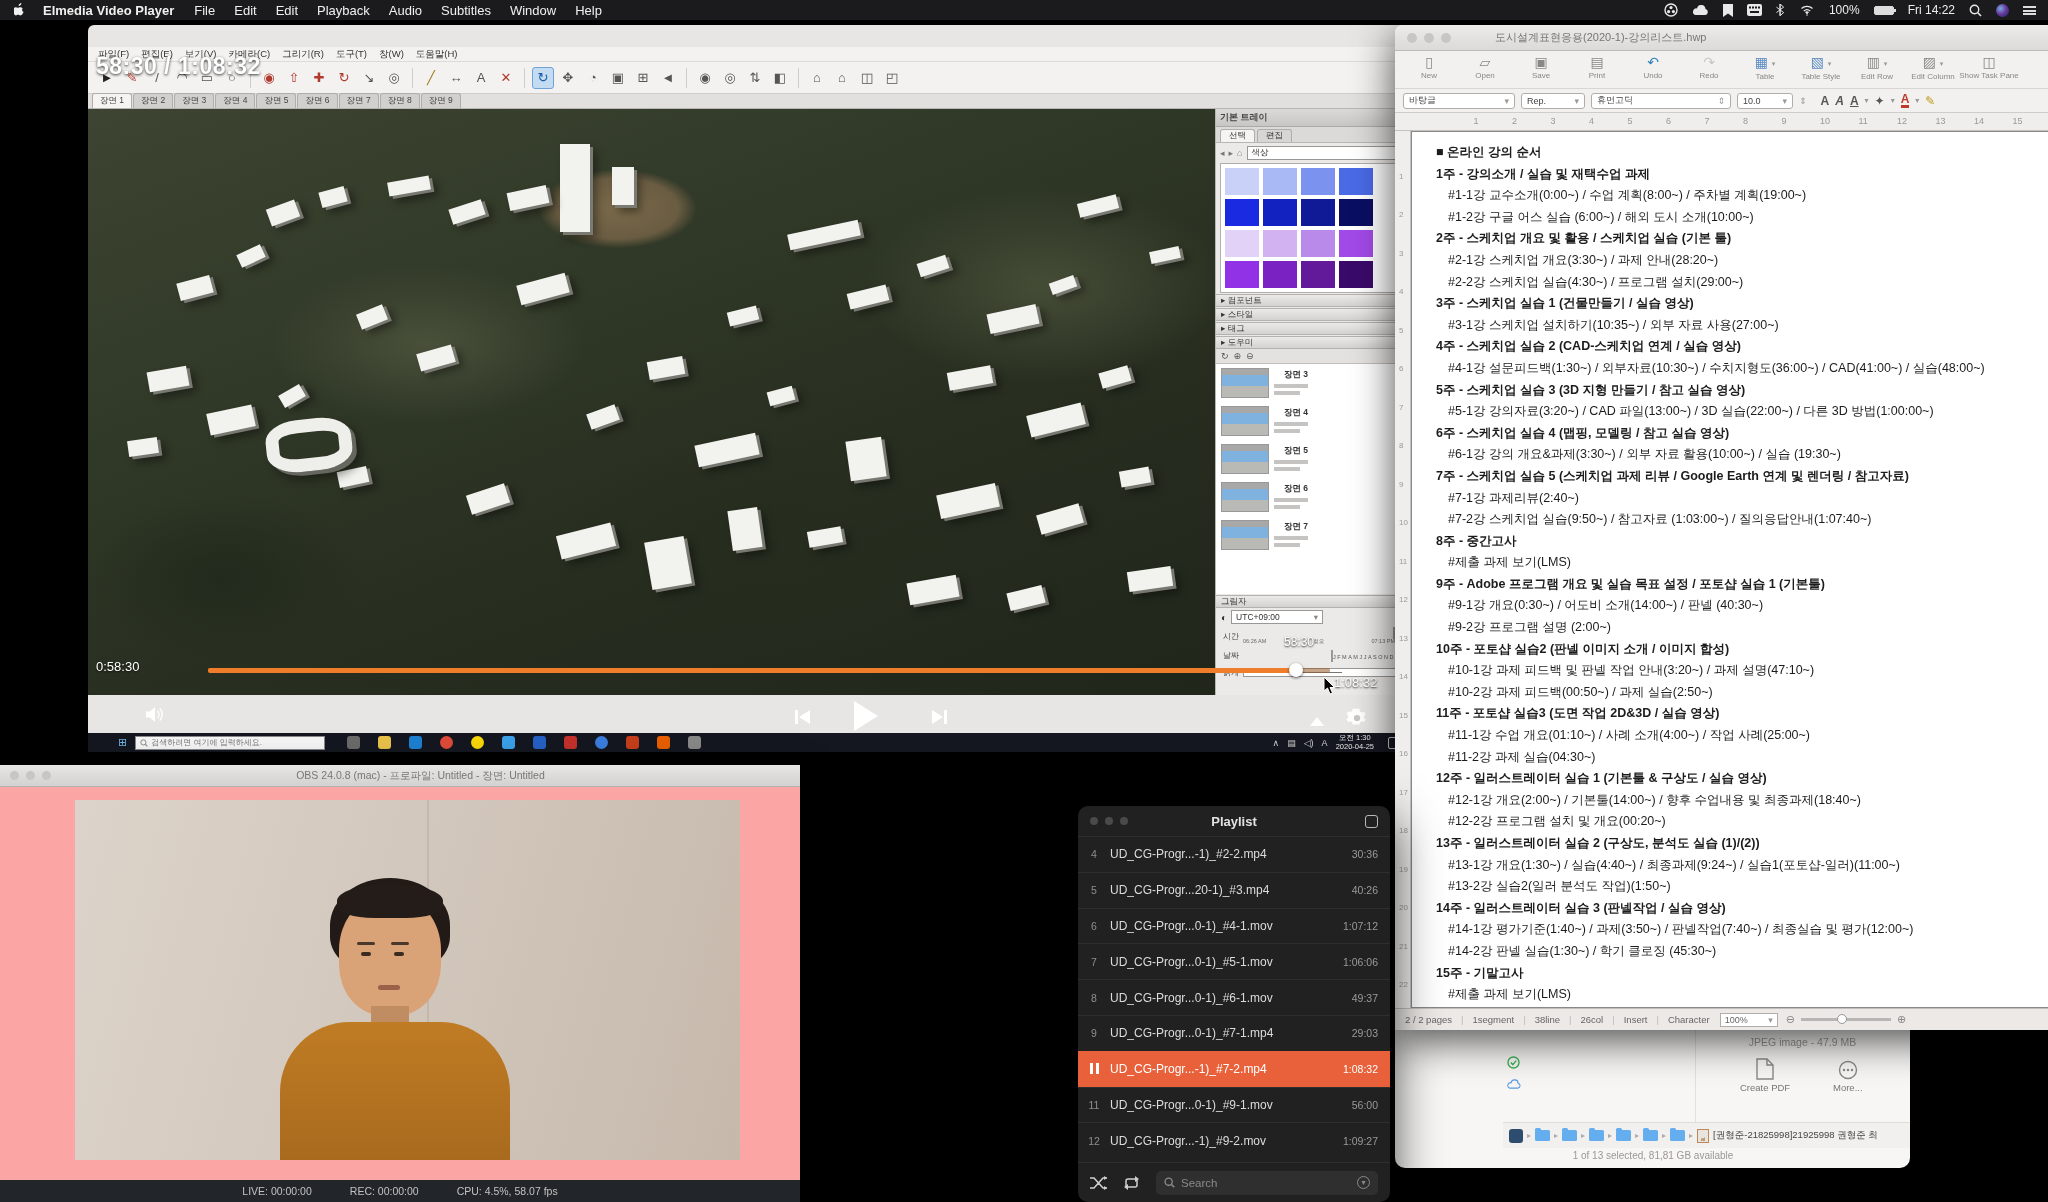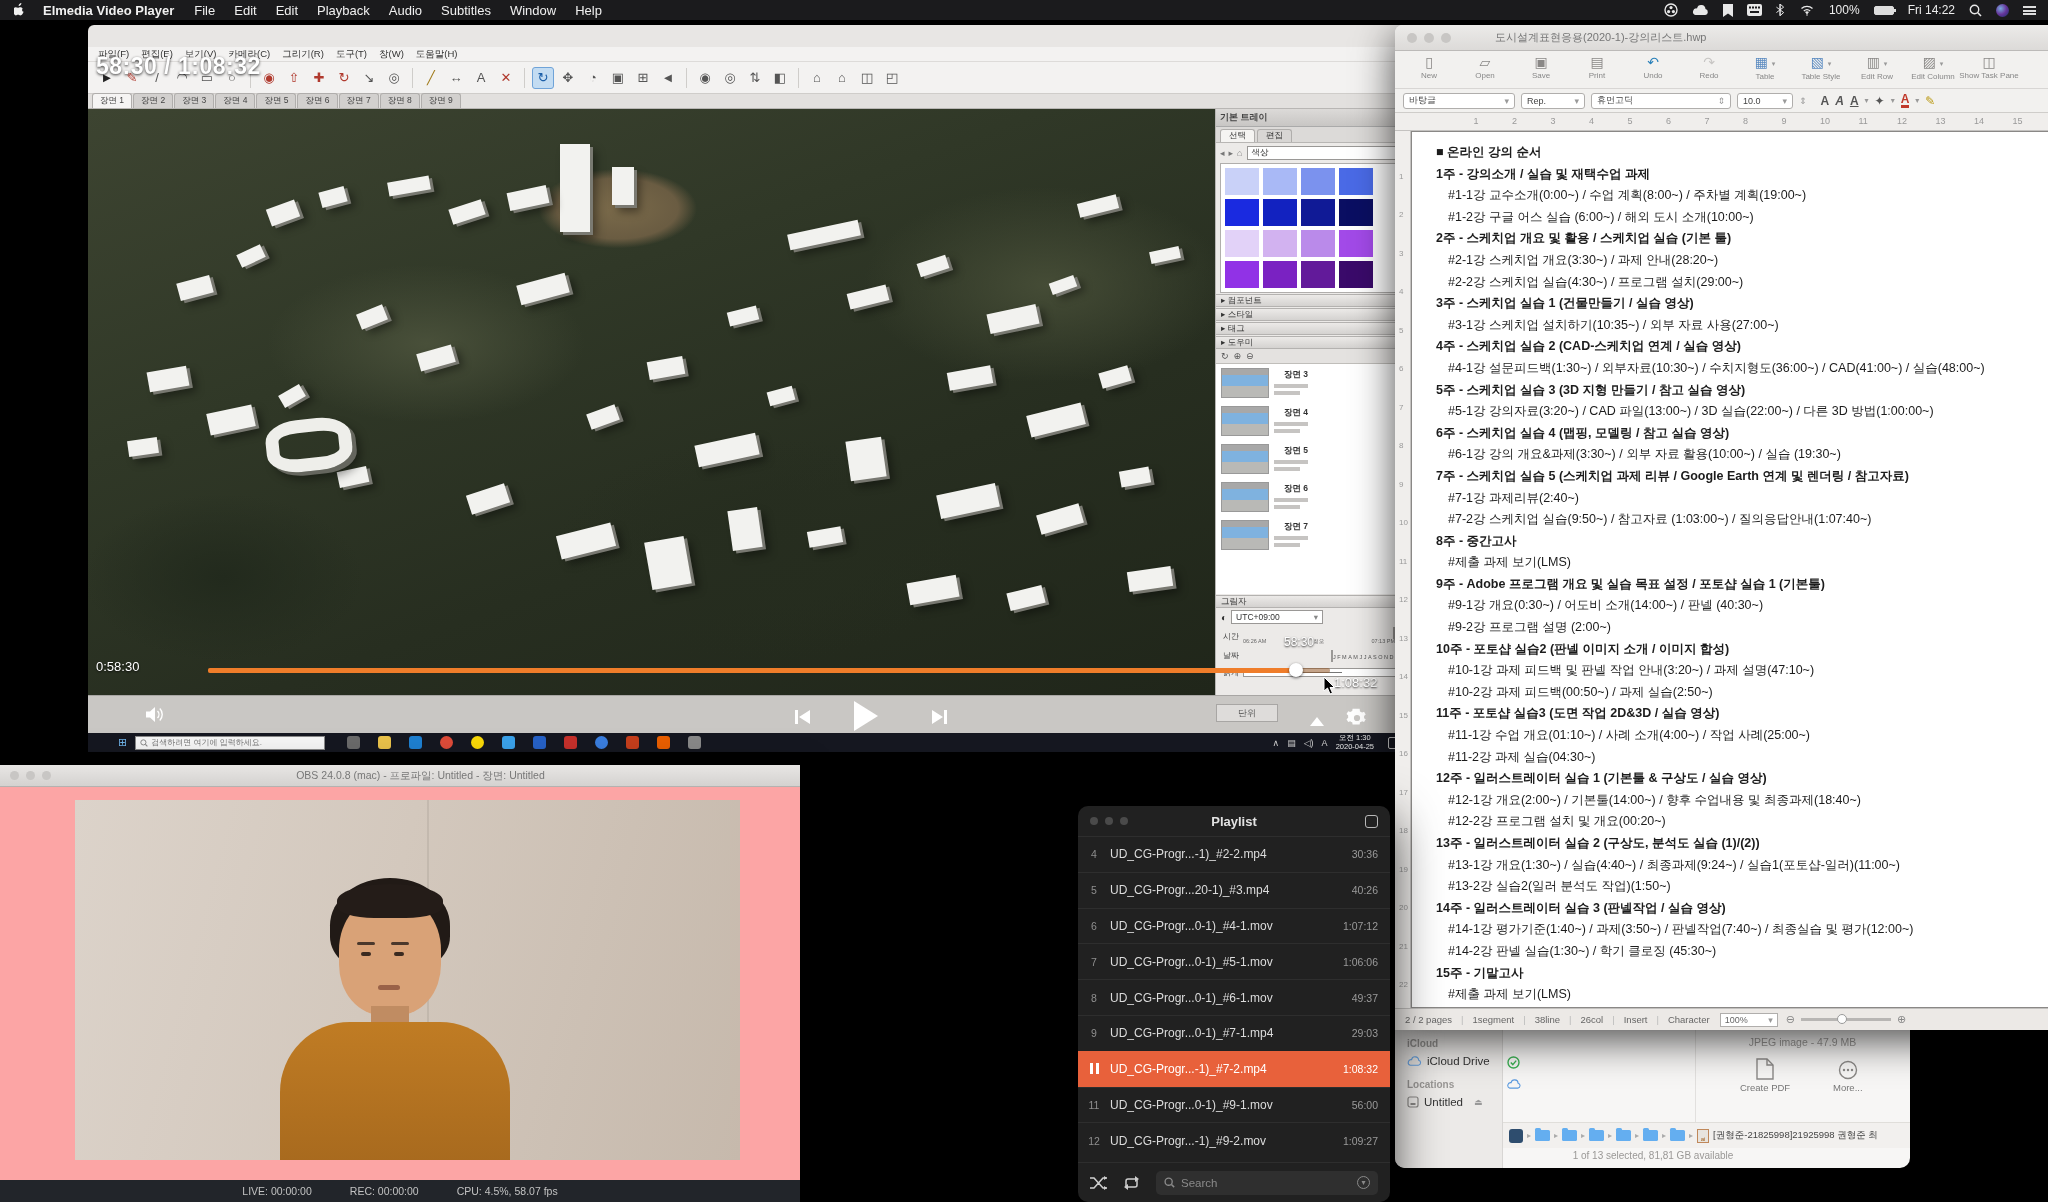--- a/index.html
+++ b/index.html
@@ -589,23 +589,20 @@
       <span class="sh-label">밝게</span>
       <span class="sh-slider">
           <span class="sh-gray"></span>
         </span>
       <span class="sh-box" style="width:34px">
           <span>40</span>
         </span>
     </div>
   </div>
 
-  <div id="su-status">
-    <div id="su-units">단위</div>
-  </div>
   <div id="win-taskbar">
     <span id="tb-start">⊞</span>
     <span id="tb-search">
       <svg width="8" height="8" viewBox="0 0 13 13">
           <circle cx="5.5" cy="5.5" r="4.2" fill="none" stroke="#888" stroke-width="1.6"></circle>
           <path stroke="#888" stroke-width="1.8" d="M8.8 8.8 12 12"></path>
         </svg>
       <span>검색하려면 여기에 입력하세요.</span>
     </span>
     <span id="tb-icons">
@@ -864,38 +861,20 @@
       </span>
     <span style="color:#888;font-size:11px;margin-left:8px">⊖</span>
     <span class="zoom-slider">
         <i></i>
       </span>
     <span style="color:#888;font-size:11px">⊕</span>
   </div>
 </div>
 
 <div id="finder">
-  <div id="fd-sidebar">
-    <div class="fd-header">iCloud</div>
-    <div class="fd-item">
-      <svg width="15" height="10" viewBox="0 0 17 12">
-          <path fill="none" stroke="#6aa7e8" stroke-width="1.3" d="M13.5 5.1A4.3 4.3 0 0 0 5 4.4 3.4 3.4 0 0 0 3.4 11h9.8a3 3 0 0 0 .3-5.9z"></path>
-        </svg>
-      <span>iCloud Drive</span>
-    </div>
-    <div class="fd-header">Locations</div>
-    <div class="fd-item">
-      <svg width="12" height="12" viewBox="0 0 12 12">
-          <rect x="1" y="1" width="10" height="10" rx="2" fill="none" stroke="#8a8886" stroke-width="1.2"></rect>
-          <rect x="3.5" y="7" width="5" height="2" fill="#8a8886"></rect>
-        </svg>
-      <span>Untitled</span>
-      <span style="margin-left:6px;color:#999;font-size:9px">⏏</span>
-    </div>
-  </div>
   <div id="fd-colicons">
     <svg width="13" height="13" viewBox="0 0 13 13">
         <circle cx="6.5" cy="6.5" r="5.5" fill="none" stroke="#3cb054" stroke-width="1.4"></circle>
         <path fill="none" stroke="#3cb054" stroke-width="1.4" d="M3.8 6.6l2 2 3.4-4"></path>
       </svg>
     <svg width="14" height="10" viewBox="0 0 17 12">
         <path fill="none" stroke="#5a9ae0" stroke-width="1.3" d="M13.5 5.1A4.3 4.3 0 0 0 5 4.4 3.4 3.4 0 0 0 3.4 11h9.8a3 3 0 0 0 .3-5.9z"></path>
       </svg>
   </div>
   <div id="fd-divider"></div>

